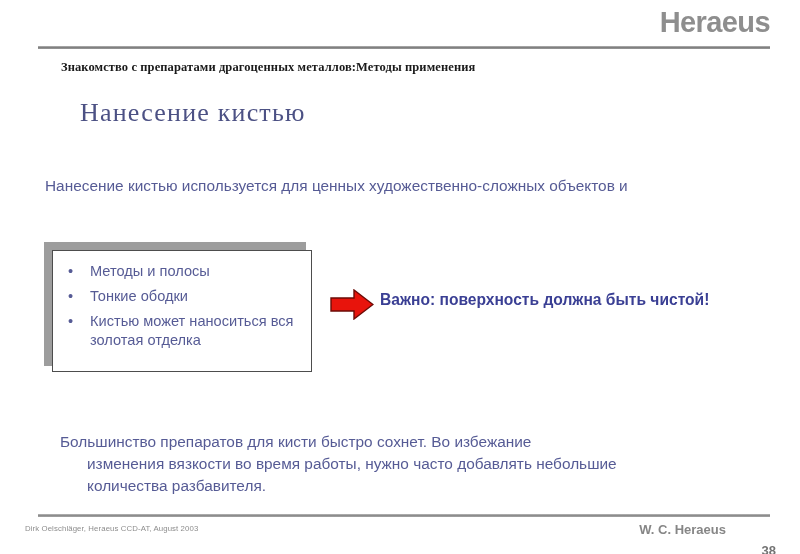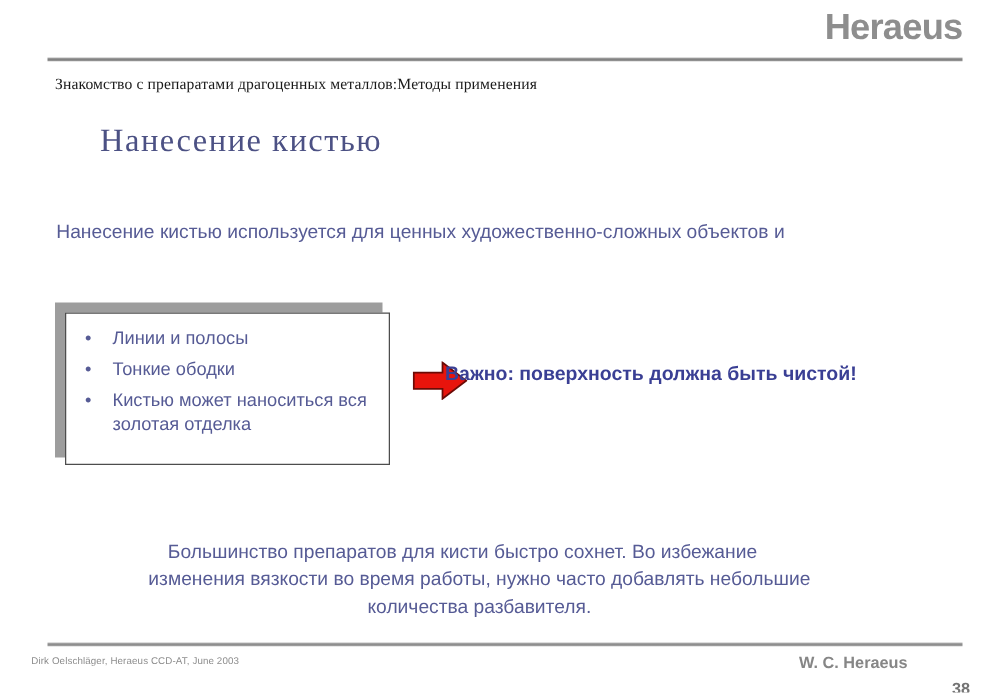--- a/index.html
+++ b/index.html
@@ -40,26 +40,26 @@
     position: absolute;
     left: 38px;
     top: 46px;
     width: 732px;
     height: 3px;
     background: linear-gradient(to bottom, #b9b9b9 0%, #7e7e7e 45%, #9a9a9a 100%);
   }
 
   .subtitle {
     position: absolute;
-    left: 44px;
+    left: 61px;
     top: 60px;
     width: 700px;
     font-family: "Liberation Serif", serif;
     font-size: 12.5px;
-    font-weight: normal;
+    font-weight: bold;
     color: #1a1a1a;
     letter-spacing: 0.1px;
     white-space: nowrap;
   }
 
   
   .slide-title {
     position: absolute;
     left: 80px;
     top: 98px;
@@ -87,21 +87,20 @@
     text-indent: 0;
   }
   .para-1 .cont {
     display: block;
     padding-left: 26px;
   }
   .para-2 {
     left: 60px;
     top: 404px;
     width: 620px;
-    text-align: center;
   }
   .para-2 .cont {
     display: block;
     padding-left: 27px;
   }
 
   
   .box-wrap {
     position: absolute;
     left: 44px;
@@ -155,21 +154,21 @@
     position: absolute;
     left: 330px;
     top: 289px;
     width: 44px;
     height: 31px;
   }
   .arrow svg { display: block; }
 
   .important {
     position: absolute;
-    left: 356px;
+    left: 380px;
     top: 291px;
     font-family: "Liberation Sans", sans-serif;
     font-size: 15.6px;
     font-weight: bold;
     color: #3a3f94;
     white-space: nowrap;
   }
 
   
   .footer-rule {
@@ -224,21 +223,21 @@
   <div class="para para-1">
     <span>Нанесение кистью используется для ценных  художественно-сложных объектов и</span>
   </div>
 
   <div class="box-wrap">
     <div class="box-shadow"></div>
     <div class="box">
       <ul class="bullet-list">
         <li>
           <span class="dot">•</span>
-          <span>Линии и полосы</span>
+          <span>Методы и полосы</span>
         </li>
         <li>
           <span class="dot">•</span>
           <span>Тонкие ободки</span>
         </li>
         <li>
           <span class="dot">•</span>
           <span>Кистью может наноситься вся  золотая отделка</span>
         </li>
       </ul>
@@ -251,17 +250,17 @@
     </svg>
   </div>
   <div class="important">Важно: поверхность должна быть чистой!</div>
 
   <div class="para para-2">
     <span>Большинство препаратов для кисти быстро сохнет. Во избежание</span>
     <span class="cont">изменения вязкости во время работы, нужно часто добавлять небольшие количества разбавителя.</span>
   </div>
 
   <div class="footer-rule"></div>
-  <div class="footer-left">Dirk Oelschläger, Heraeus CCD-AT,  June 2003</div>
+  <div class="footer-left">Dirk Oelschläger, Heraeus CCD-AT,  August 2003</div>
   <div class="footer-company">W. C. Heraeus</div>
   <div class="footer-page">38</div>
 
 </div>
 
 </body></html>

